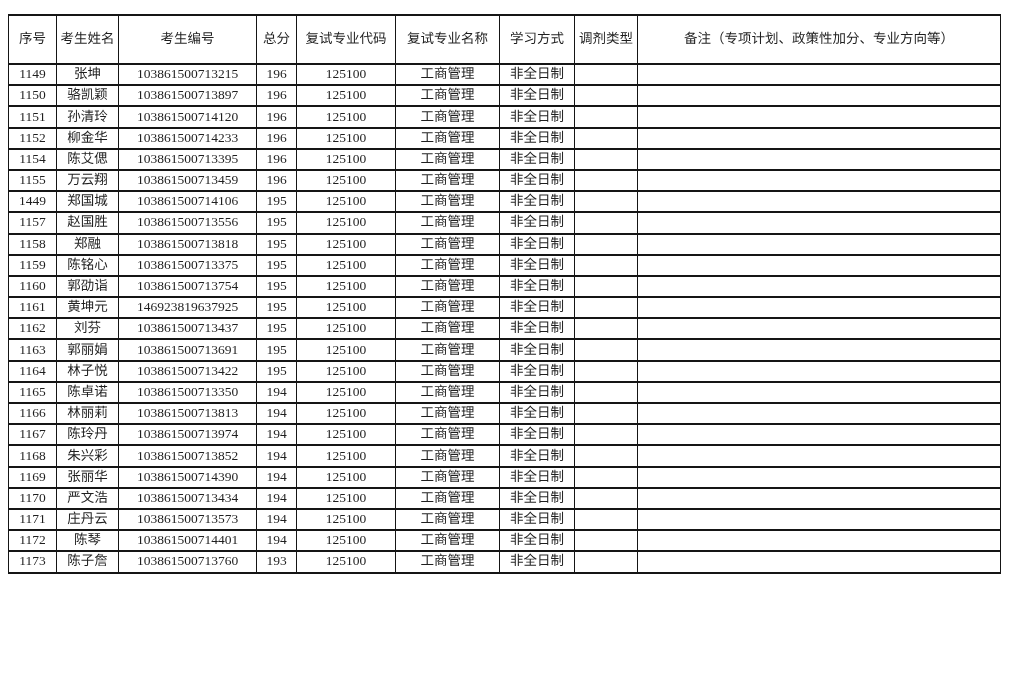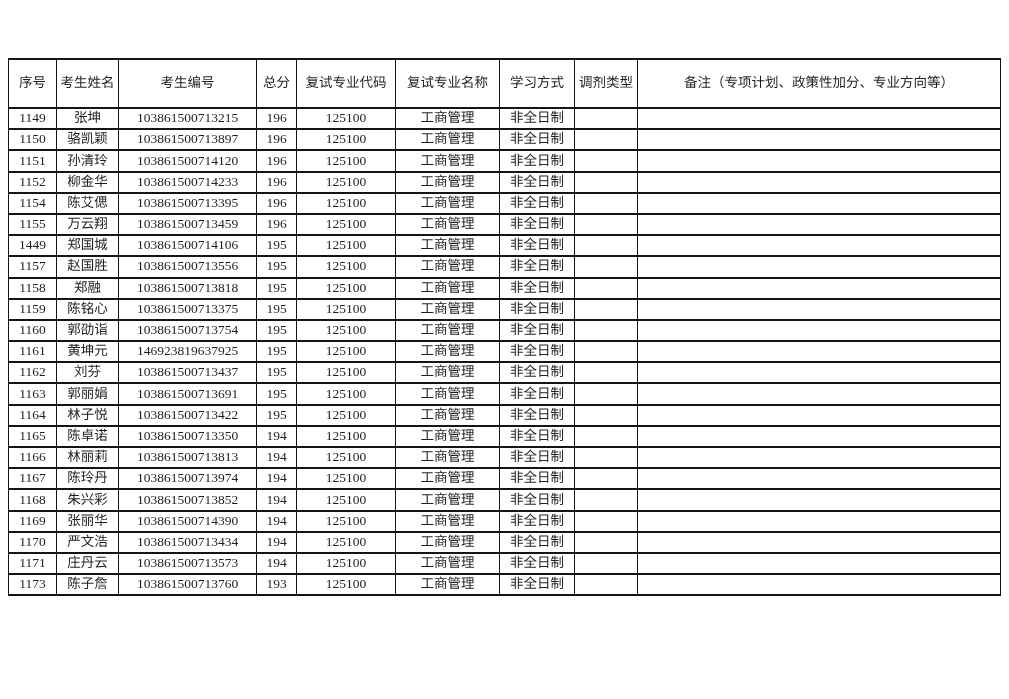--- a/index.html
+++ b/index.html
@@ -12,21 +12,20 @@
     height: 699px;
     font-family: "Liberation Serif", "DejaVu Serif", serif;
     color: #1f1f1f;
     position: relative;
     overflow: hidden;
   }
   .sheet {
     position: absolute;
     inset: 0;
     background: #ffffff;
-    margin-top: 44px;
   }
   table.results {
     position: absolute;
     left: 8px;
     top: 14px;
     width: 992px;
     table-layout: fixed;
     border-collapse: collapse;
     background: #ffffff;
   }
@@ -331,20 +330,31 @@
           <td>庄丹云</td>
           <td>103861500713573</td>
           <td>194</td>
           <td>125100</td>
           <td>工商管理</td>
           <td>非全日制</td>
           <td></td>
           <td></td>
         </tr>
         <tr>
+          <td>1172</td>
+          <td>陈琴</td>
+          <td>103861500714401</td>
+          <td>194</td>
+          <td>125100</td>
+          <td>工商管理</td>
+          <td>非全日制</td>
+          <td></td>
+          <td></td>
+        </tr>
+        <tr>
           <td>1173</td>
           <td>陈子詹</td>
           <td>103861500713760</td>
           <td>193</td>
           <td>125100</td>
           <td>工商管理</td>
           <td>非全日制</td>
           <td></td>
           <td></td>
         </tr>

